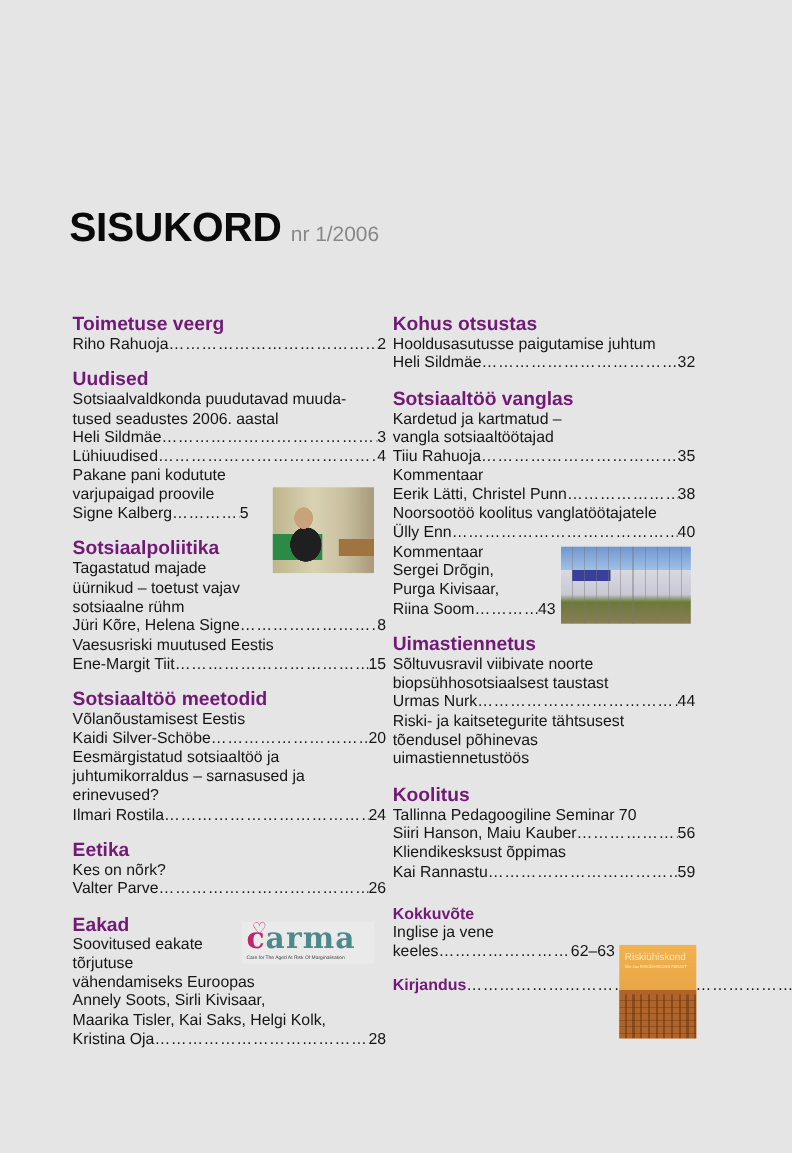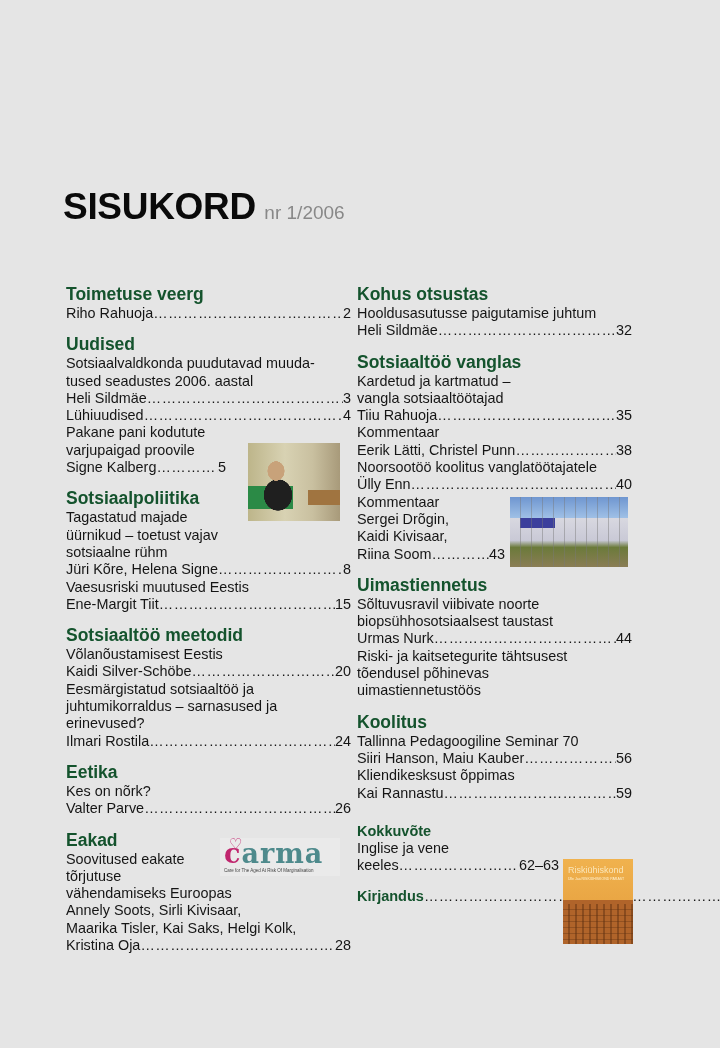--- a/index.html
+++ b/index.html
@@ -12,21 +12,21 @@
   }
   .title-wrap { position: absolute; left: 63px; top: 186px; white-space: nowrap; }
   .title-main { font-size: 37px; font-weight: bold; letter-spacing: -0.3px; color: #0a0a0a; }
   .title-sub { font-size: 19px; color: #888; margin-left: 4px; text-align: right; }
 
   .col { position: absolute; top: 284px; width: 285px; }
   .col.left { left: 66px; }
   .col.right { left: 357px; width: 275px; }
 
   .section { margin-bottom: 12px; }
-  .sec-title { font-size: 17.5px; font-weight: bold; line-height: 21px; color: #14532d; }
+  .sec-title { font-size: 17.5px; font-weight: bold; line-height: 21px; color: #701a75; }
   .sec-title.small { font-size: 14.5px; line-height: 18px; }
   .line { font-size: 14.4px; line-height: 17.3px; white-space: nowrap; color: #151515; }
   .entry .line.author { display: flex; }
   .author .name { flex: 0 0 auto; }
   .author .dots { flex: 1 1 auto; overflow: hidden; white-space: nowrap; letter-spacing: 0.5px; }
   .author .dots::before { content: "……………………………………………………………………………………………"; }
   .author .page { flex: 0 0 auto; }
   .narrow2 { width: 160px; text-align: right; }
 
   .img { position: absolute; overflow: hidden; }
@@ -221,21 +221,21 @@
       <div class="line">Noorsootöö koolitus vanglatöötajatele</div>
       <div class="line author">
         <span class="name">Ülly Enn</span>
           <span class="dots"></span>
           <span class="page">40</span>
       </div>
     </div>
     <div class="entry">
       <div class="line">Kommentaar</div>
       <div class="line">Sergei Drõgin,</div>
-      <div class="line">Kaidi Kivisaar,</div>
+      <div class="line">Purga Kivisaar,</div>
       <div class="line author" style="width:148px">
         <span class="name">Riina Soom</span>
           <span class="dots"></span>
           <span class="page">43</span>
       </div>
     </div>
   </div>
 
   <div class="section">
     <div class="sec-title">Uimastiennetus</div>

